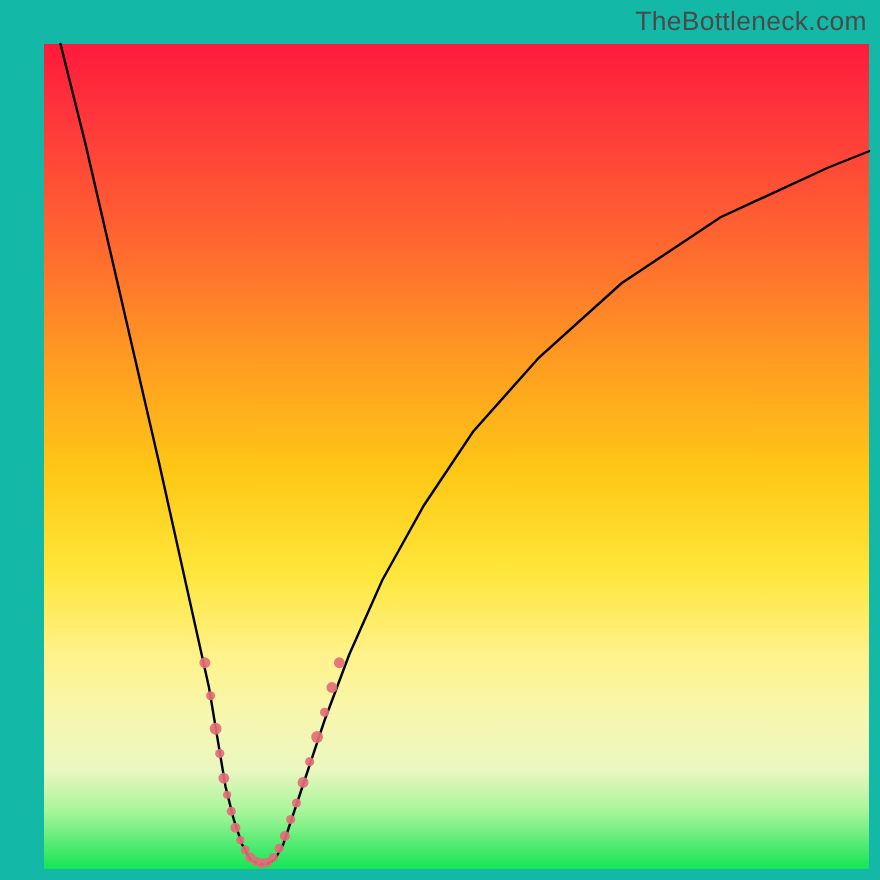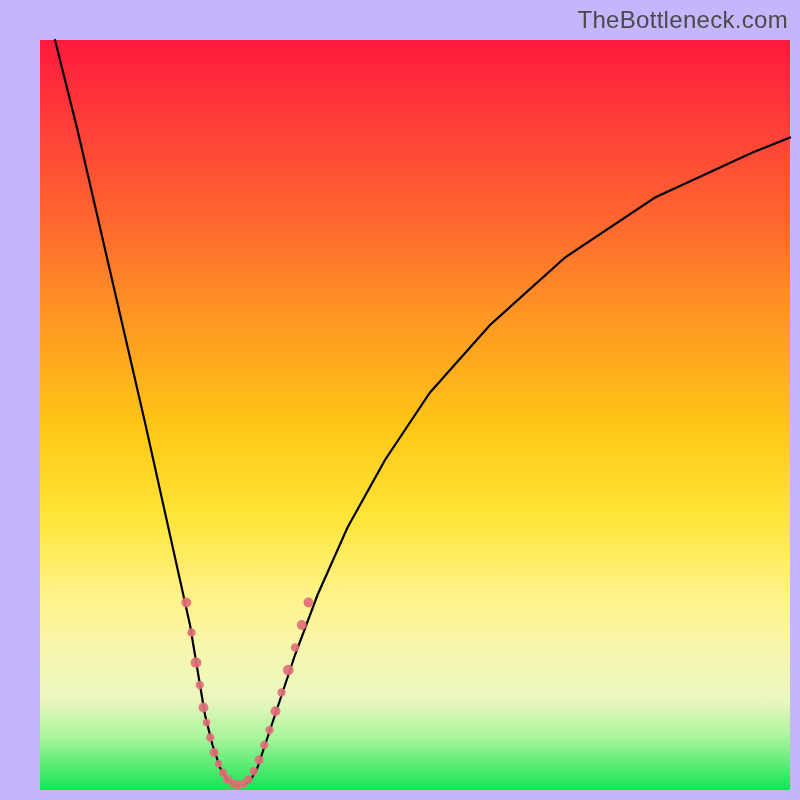--- a/index.html
+++ b/index.html
@@ -9,21 +9,21 @@
     height: 800px;
     background: #000;
     overflow: hidden;
     font-family: Arial, Helvetica, sans-serif;
   }
   .frame {
     position: absolute;
     left: 0; top: 0;
     width: 800px;
     height: 800px;
-    background: #c4b5fd;
+    background: #14b8a6;
   }
   .plot-area {
     position: absolute;
     left: 40px;
     top: 40px;
     width: 750px;
     height: 750px;
     
     background: linear-gradient(to bottom,
       #ff1a3c 0%,

